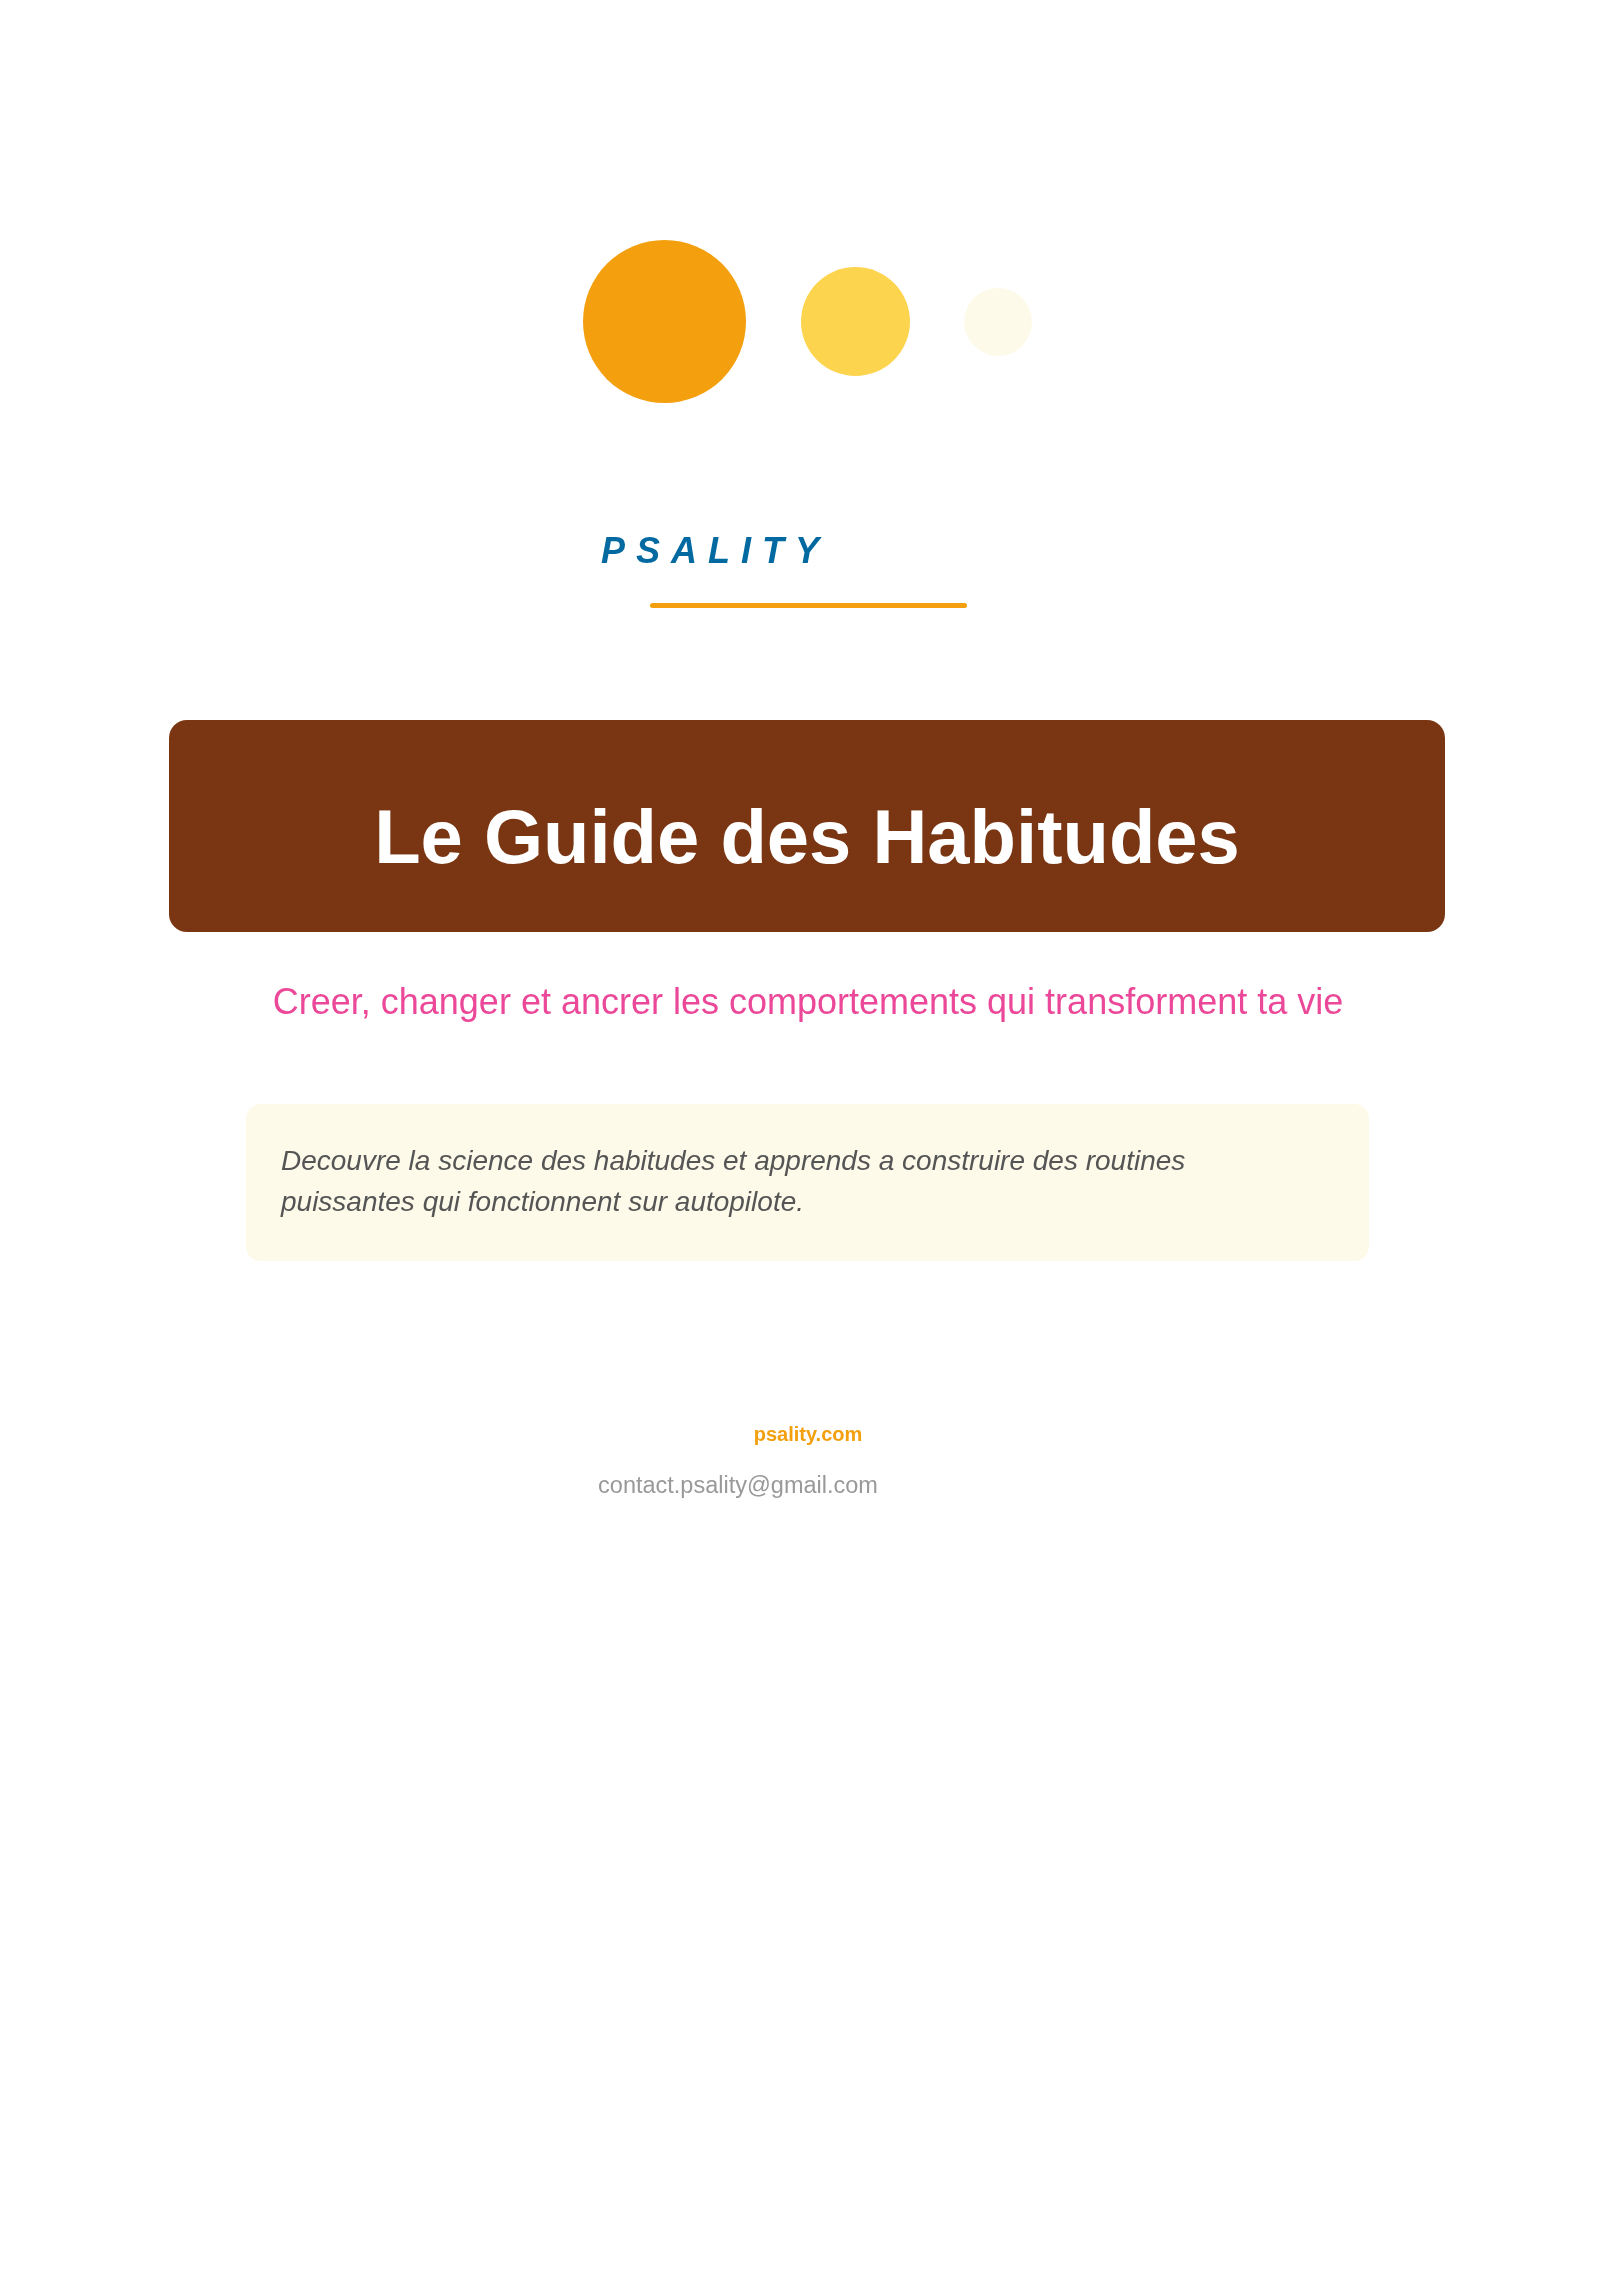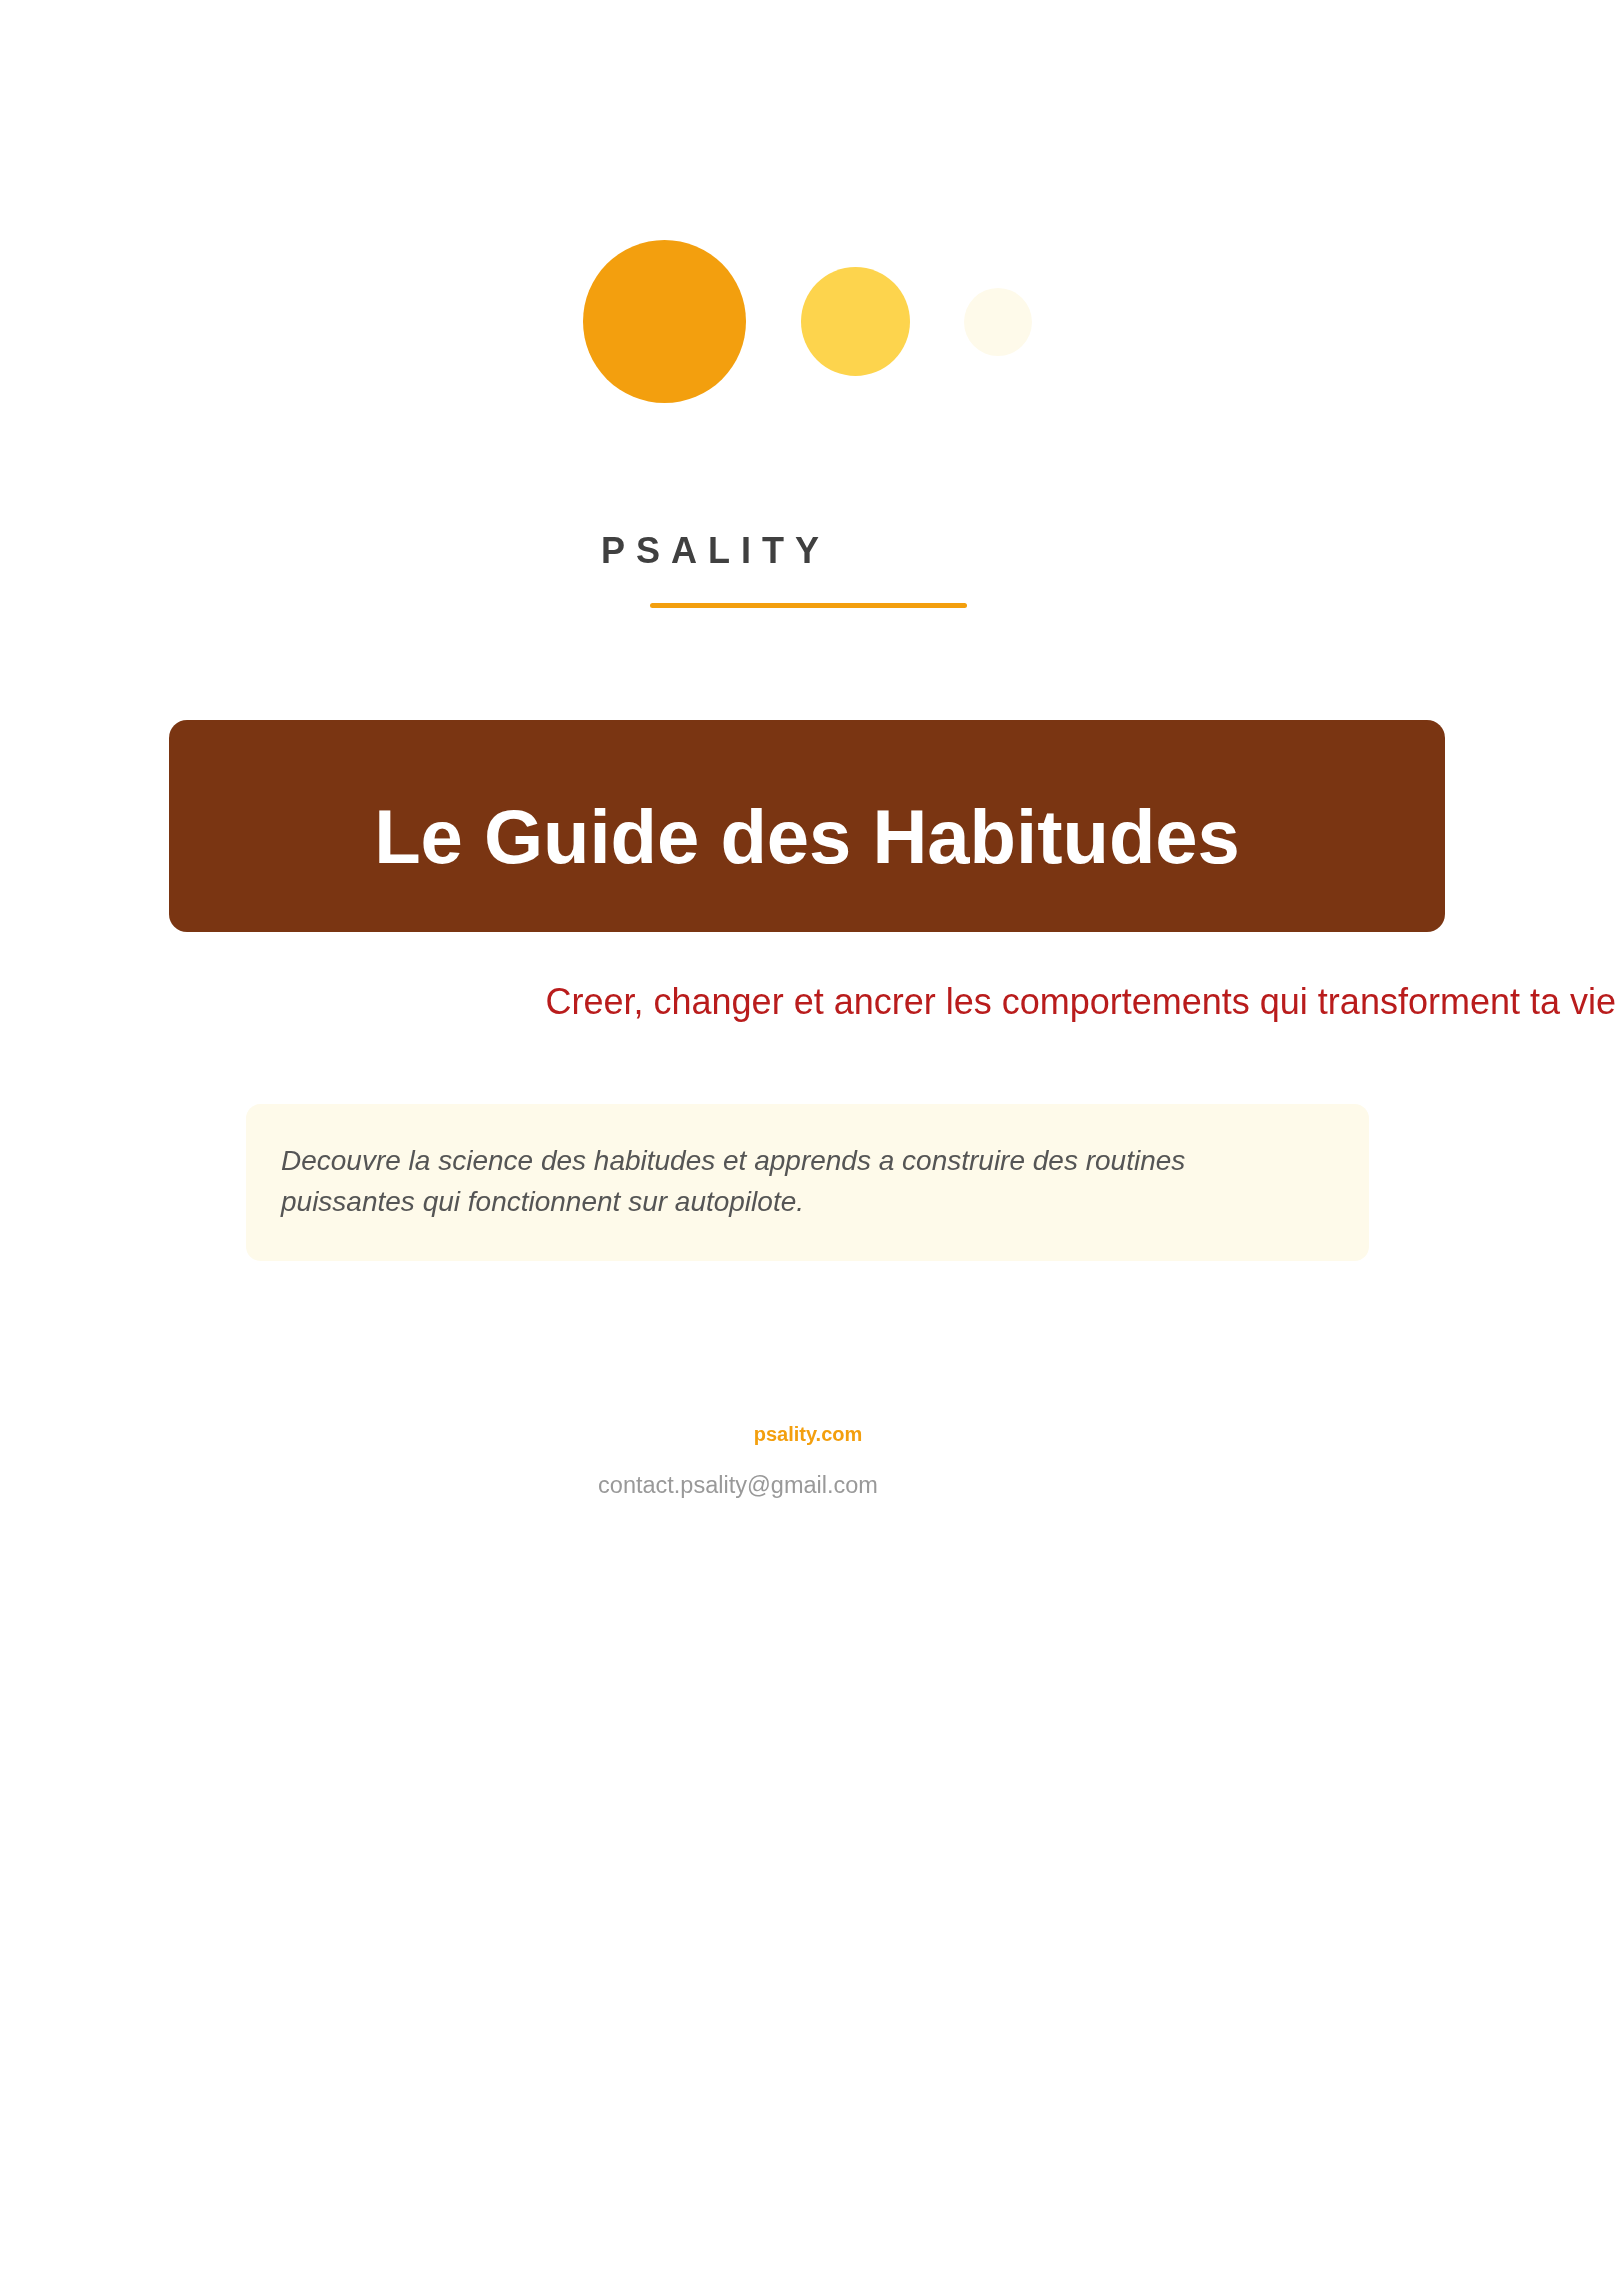--- a/index.html
+++ b/index.html
@@ -26,21 +26,22 @@
       position: absolute;
       left: 0;
       width: 1420px;
       top: 533px;
       text-align: center;
       font-size: 36px;
       line-height: 36px;
       font-weight: bold;
       letter-spacing: 11px;
       text-indent: 11px;
-      color: #404040;
+      color: #0369a1;
+      font-style: italic;
     }
     .brand-rule {
       position: absolute;
       left: 650px;
       top: 603px;
       width: 317px;
       height: 5.4px;
       border-radius: 2.7px;
       background: #f39f0e;
     }
@@ -63,24 +64,24 @@
       font-size: 76px;
       line-height: 76px;
       font-weight: bold;
       color: #ffffff;
     }
     .subtitle {
       position: absolute;
       left: 0;
       width: 1616px;
       top: 984px;
-      text-align: right;
+      text-align: center;
       font-size: 36px;
       line-height: 36px;
-      color: #b91c1c;
+      color: #ec4899;
     }
     .intro-box {
       position: absolute;
       left: 246px;
       top: 1104px;
       width: 1123px;
       height: 157px;
       background: #fefaea;
       border-radius: 14.5px;
       box-sizing: border-box;

